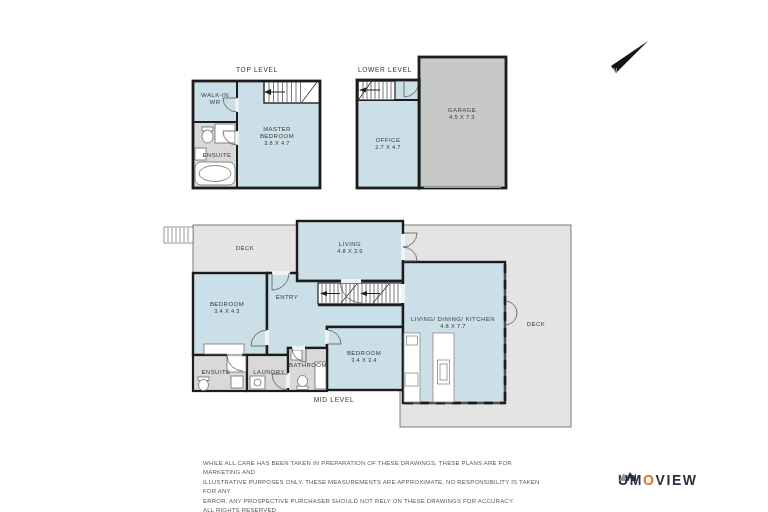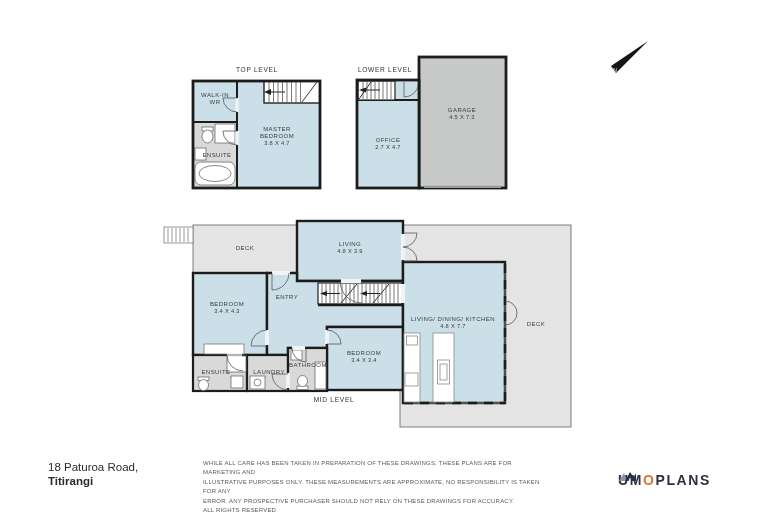--- a/index.html
+++ b/index.html
@@ -265,33 +265,29 @@
     <text class="room-label" x="308" y="367">BATHROOM</text>
     <text class="room-label" x="364" y="355">BEDROOM</text>
     <text class="dim-label" x="364" y="362">3.4 X 3.4</text>
     <text class="room-label" x="453" y="321">LIVING/ DINING/ KITCHEN</text>
     <text class="dim-label" x="453" y="328">4.8 X 7.7</text>
     <text class="room-label" x="536" y="326">DECK</text>
     <text class="lvl-title" x="334" y="402">MID LEVEL</text>
   </g>
 </svg>
 
-  <div class="address">
-    <div class="l1">18 Paturoa Road,</div>
-    <div class="l2">Titirangi</div>
-  </div>
 
   <div class="disclaimer">
     <div>WHILE ALL CARE HAS BEEN TAKEN IN PREPARATION OF THESE DRAWINGS, THESE PLANS ARE FOR MARKETING AND</div>
     <div>ILLUSTRATIVE PURPOSES ONLY. THESE MEASUREMENTS ARE APPROXIMATE, NO RESPONSIBILITY IS TAKEN FOR ANY</div>
     <div>ERROR. ANY PROSPECTIVE PURCHASER SHOULD NOT RELY ON THESE DRAWINGS FOR ACCURACY.</div>
     <div>ALL RIGHTS RESERVED</div>
   </div>
 
   <div class="logo">
     <svg class="logo-mark" width="20" height="14" viewBox="0 0 20 14">
       <polygon points="1,13 6,5 9,13" fill="#8d93a0"></polygon>
       <polygon points="7,13 12,4 15.5,9 18,5.5 18,13 14.5,13 12,9.5 10.5,13" fill="#2a3142"></polygon>
     </svg>
-    <div class="logo-text"><span>UM</span><span class="accent">O</span><span>PLANS</span></div>
+    <div class="logo-text"><span>UM</span><span class="accent">O</span><span>VIEW</span></div>
   </div>
 
 </div>
 
 </body></html>

